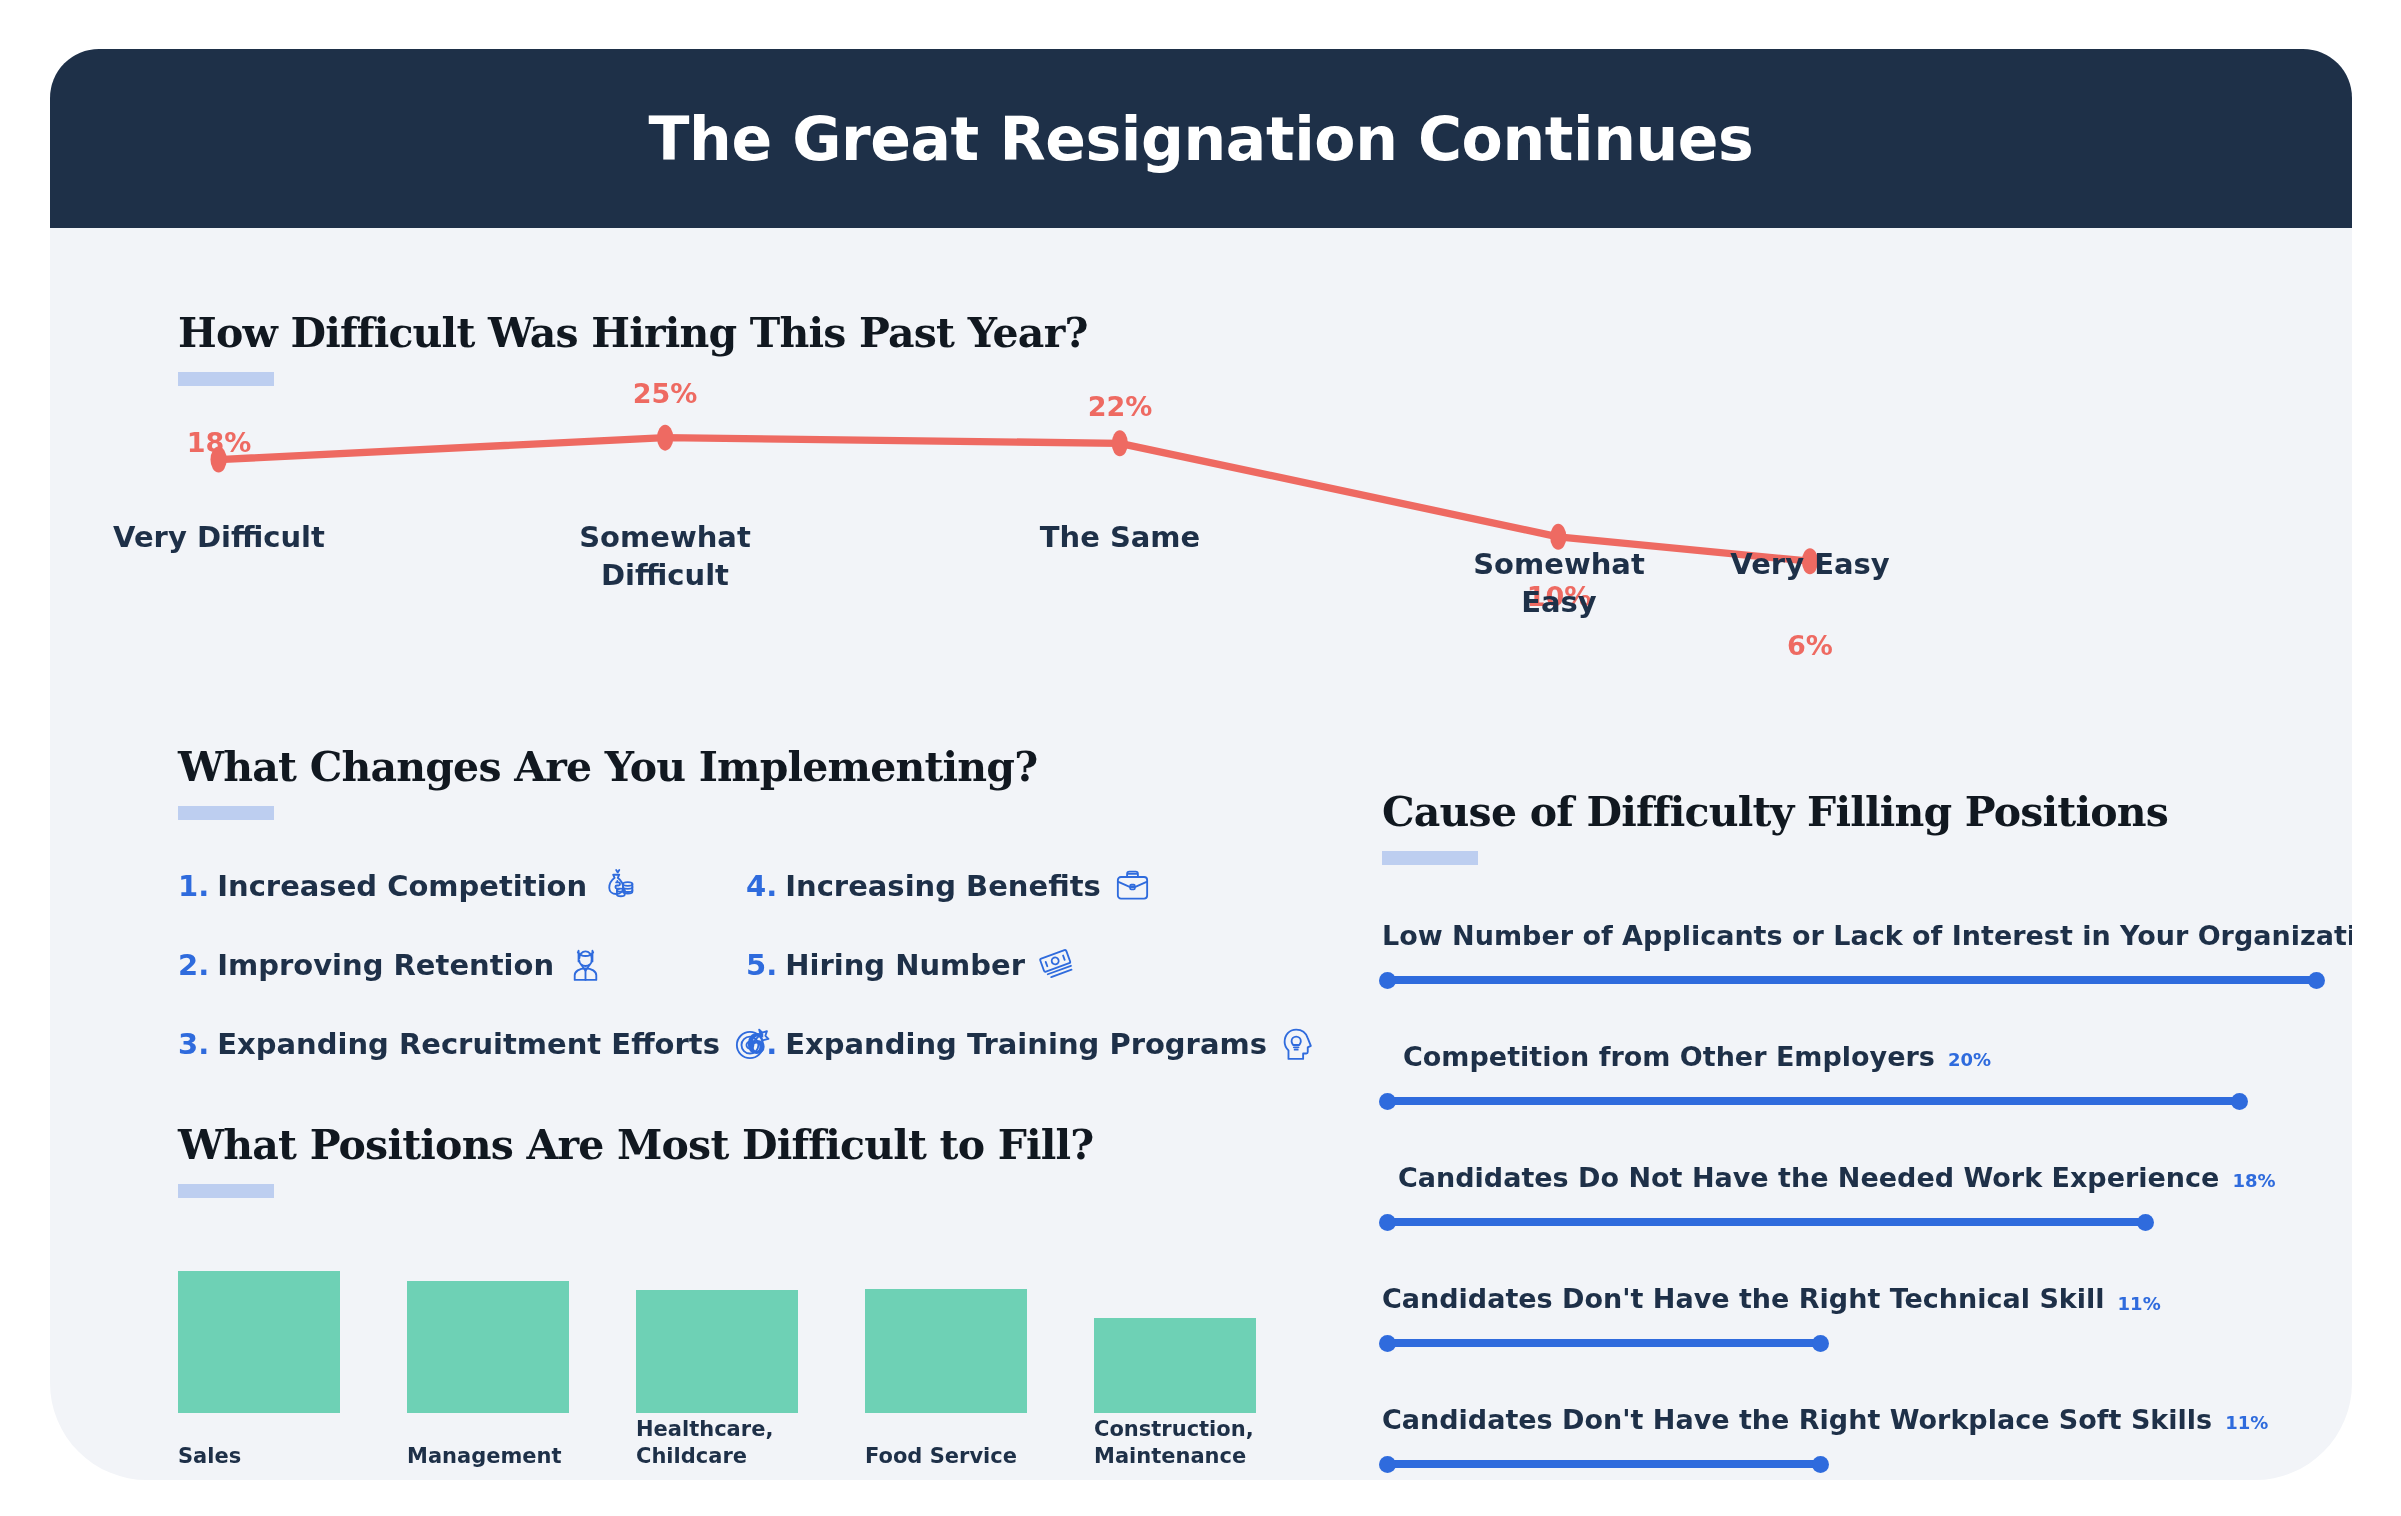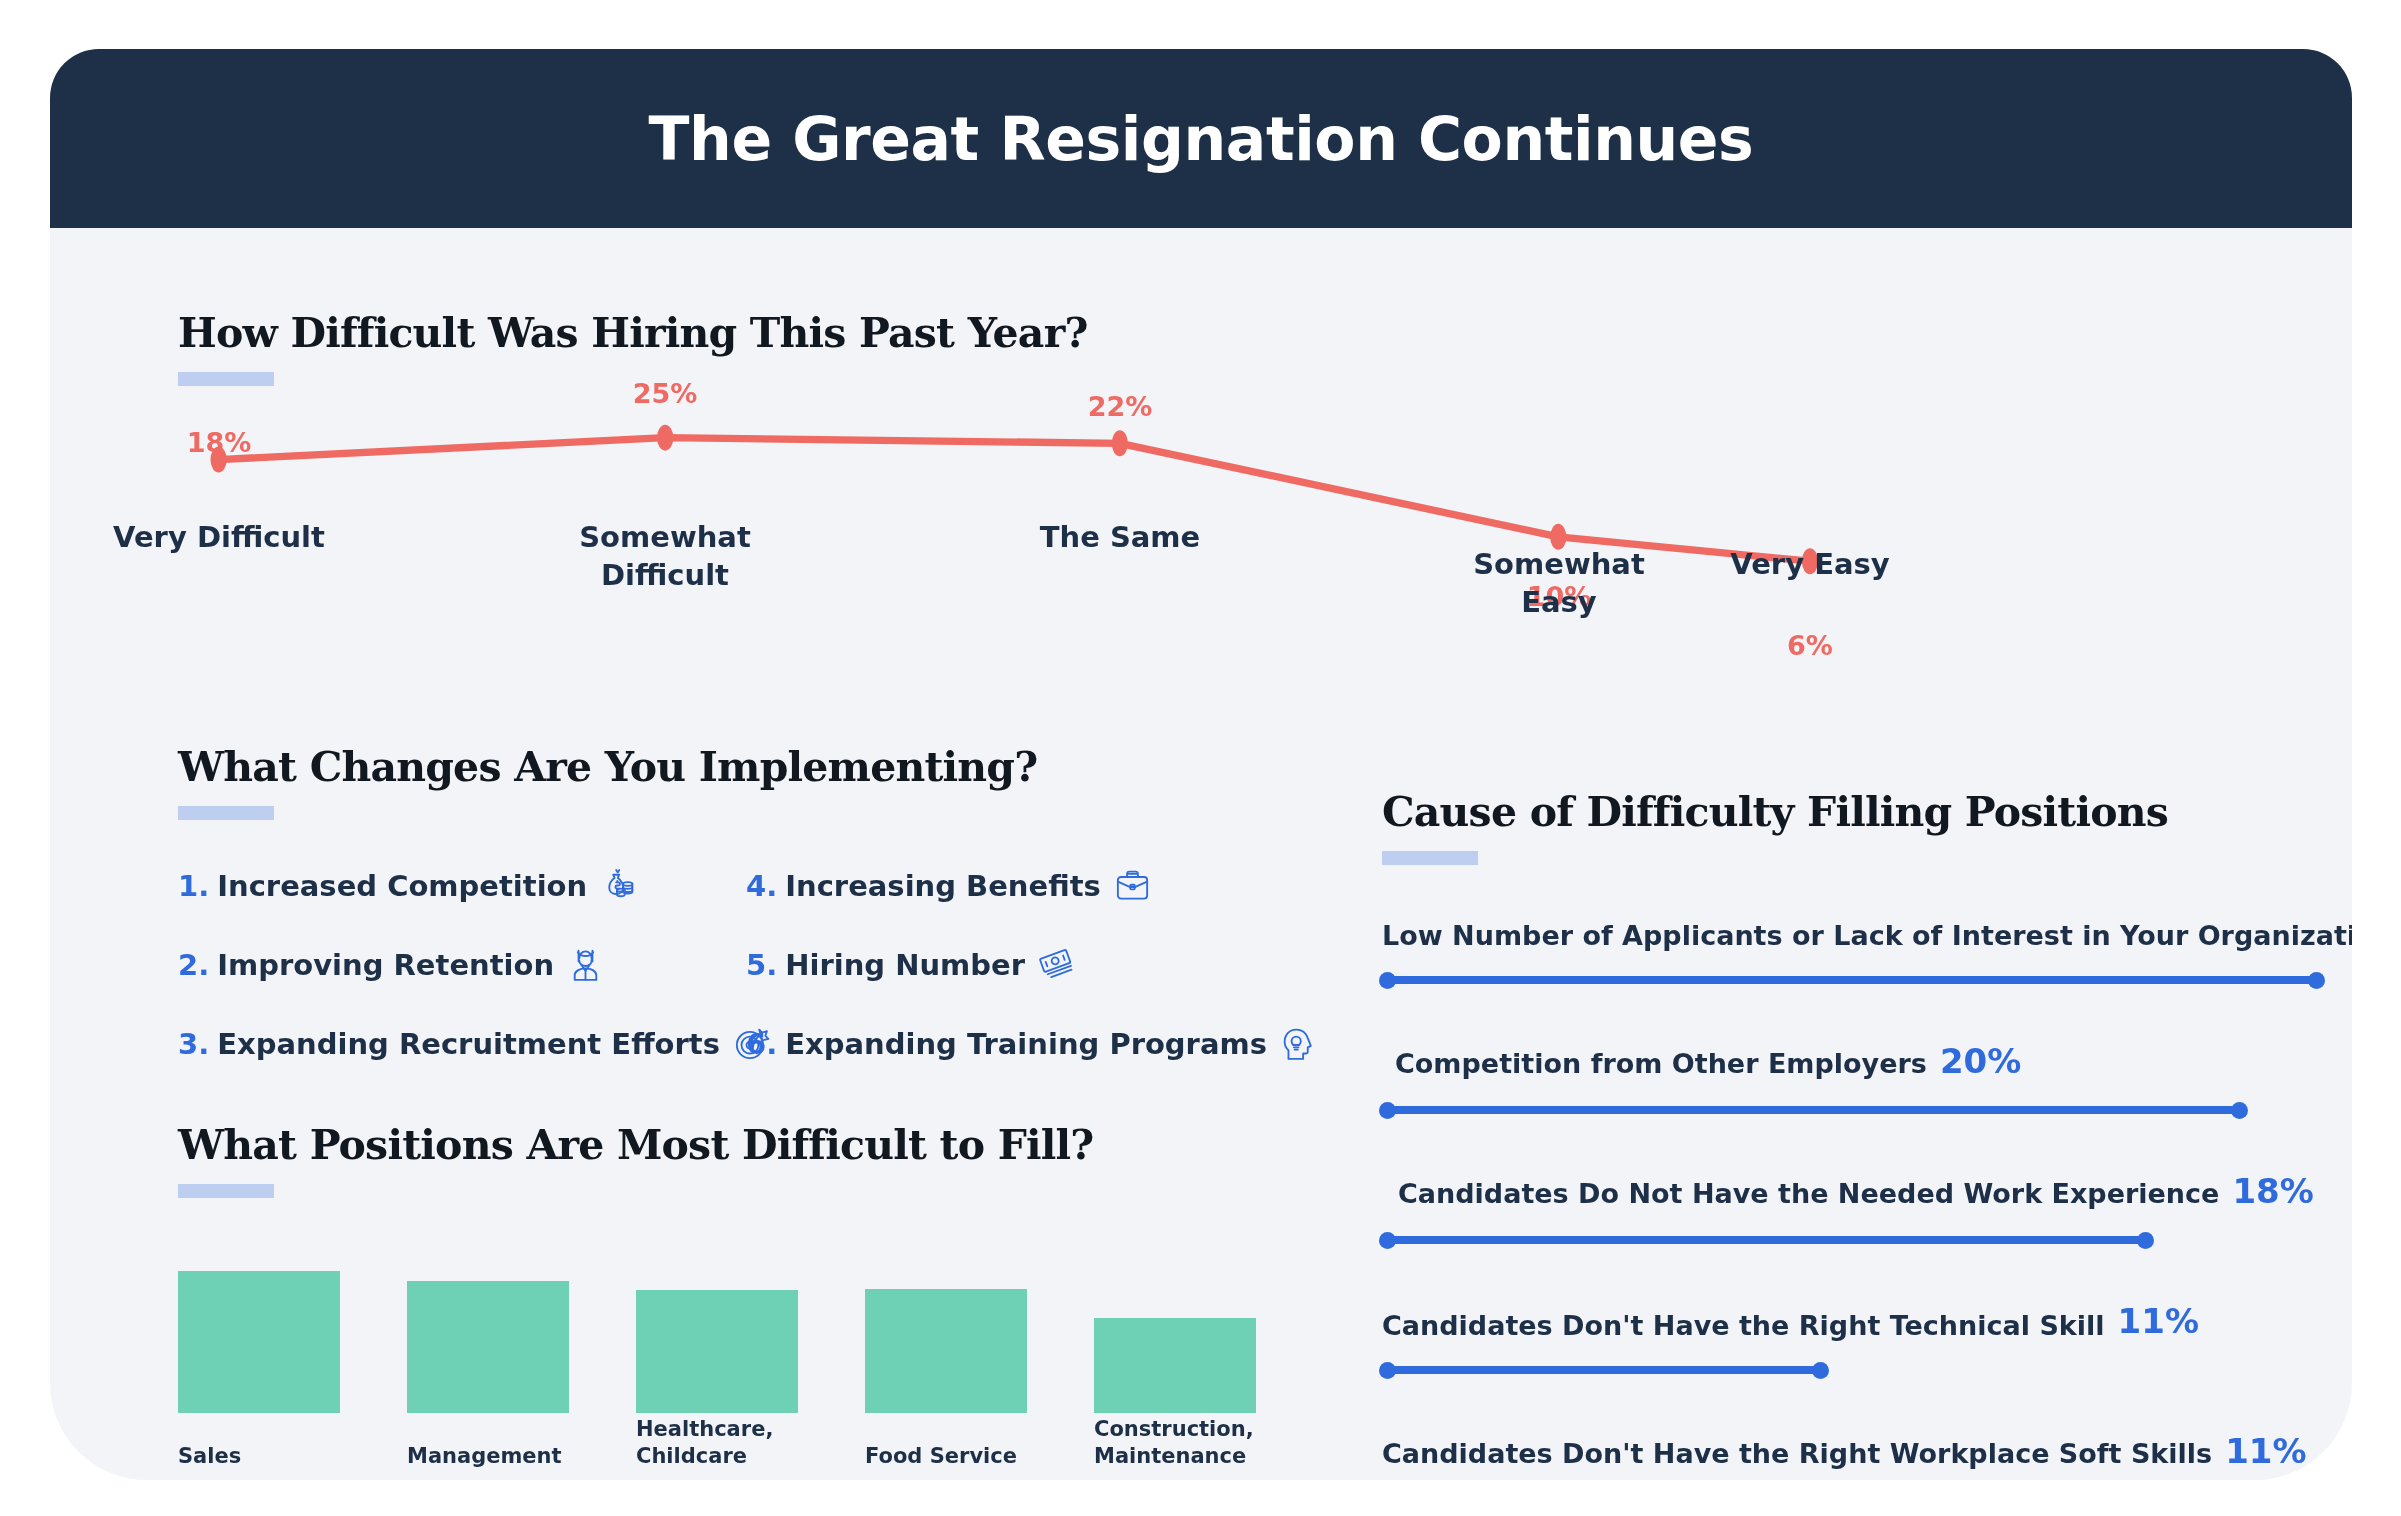--- a/index.html
+++ b/index.html
@@ -124,21 +124,21 @@
   .cause-label {
     color: #1e3048;
     font-family: "DejaVu Sans", sans-serif;
     font-weight: bold;
     font-size: 27px;
   }
   .cause-pct {
     color: #2f6bdd;
     font-family: "DejaVu Sans", sans-serif;
     font-weight: bold;
-    font-size: 34px;
+    font-size: 18px;
     margin-left: 13px;
   }
   .cause-track { position: relative; height: 21px; margin-top: 18px; }
   .cause-bar { position: absolute; left: 0; top: 7.3px; height: 7.3px; background: #2f6bdd; }
   .cause-dot {
     position: absolute; top: 2.4px; width: 17px; height: 17px;
     border-radius: 50%; background: #2f6bdd;
   }
   .cause-dot.start { left: -3.2px; }
 </style>
@@ -311,21 +311,21 @@
           <div class="cause-head" style="margin-left: 0px;">
             <span class="cause-label">Low Number of Applicants or Lack of Interest in Your Organization</span>
           </div>
           <div class="cause-track">
             <div class="cause-bar" style="width:934px"></div>
             <div class="cause-dot start"></div>
             <div class="cause-dot" style="left:926px"></div>
           </div>
         </div>
         <div class="cause-item">
-          <div class="cause-head" style="margin-left: 13px;">
+          <div class="cause-head" style="margin-left: 21px;">
             <span class="cause-label">Competition from Other Employers</span>
             <span class="cause-pct">20%</span>
           </div>
           <div class="cause-track">
             <div class="cause-bar" style="width:857px"></div>
             <div class="cause-dot start"></div>
             <div class="cause-dot" style="left:849px"></div>
           </div>
         </div>
         <div class="cause-item">

